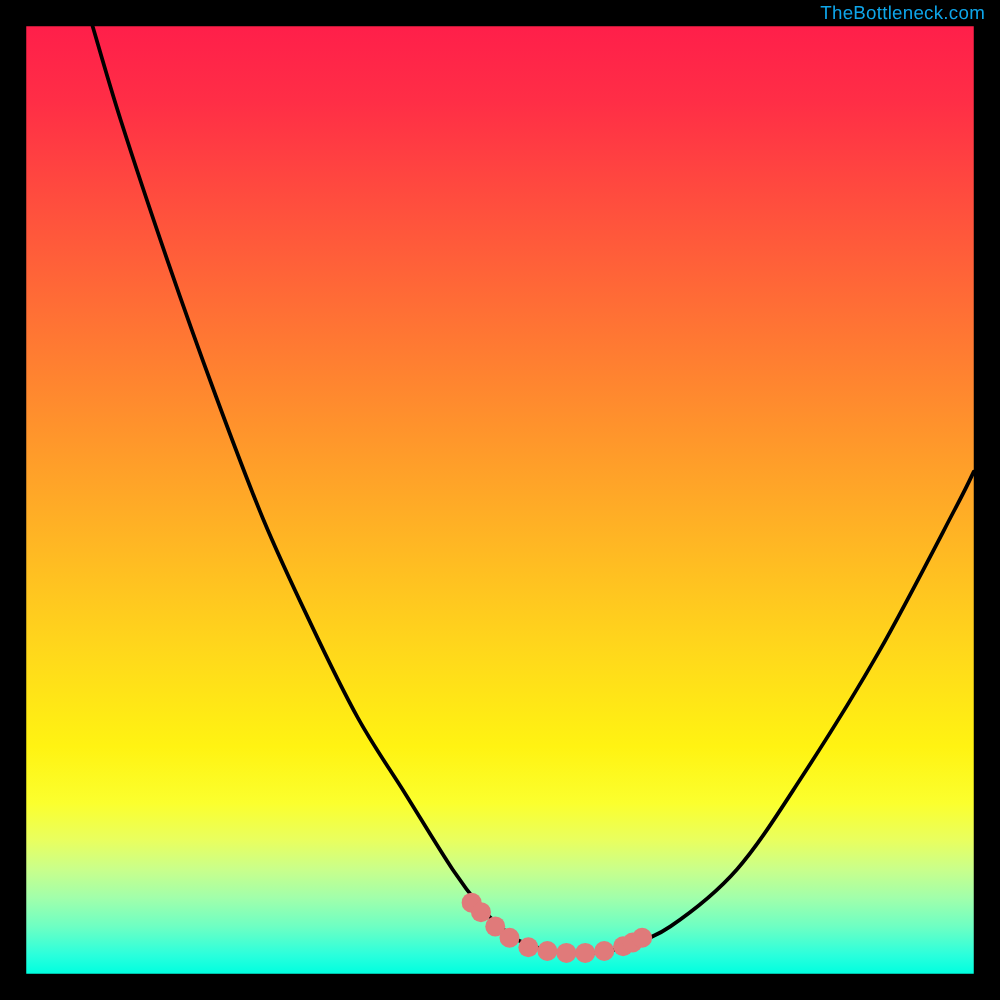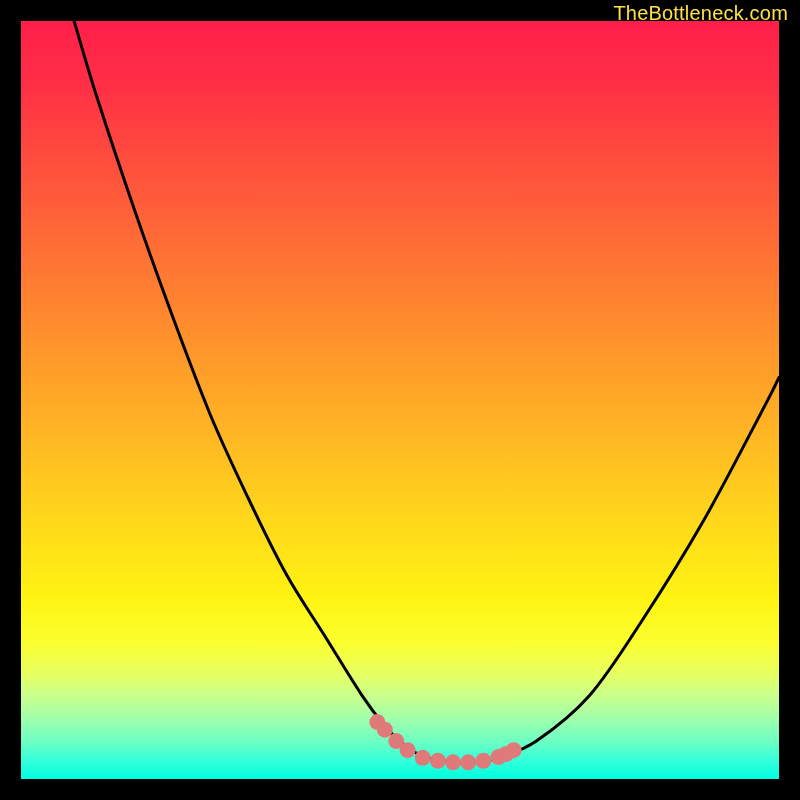--- a/index.html
+++ b/index.html
@@ -41,22 +41,22 @@
       #a1ffab 92%,
       #6effc3 95%,
       #2bffdc 98%,
       #00ffe0 100%
     );
   }
   .watermark {
     position: absolute;
     top: 2px;
     right: 12px;
-    color: #fde047;
-    font-size: 20px;
+    color: #0ea5e9;
+    font-size: 15px;
     font-weight: 500;
     letter-spacing: 0.2px;
     user-select: none;
   }
   svg.curve {
     position: absolute;
     top: 21px;
     left: 21px;
     width: 758px;
     height: 758px;

